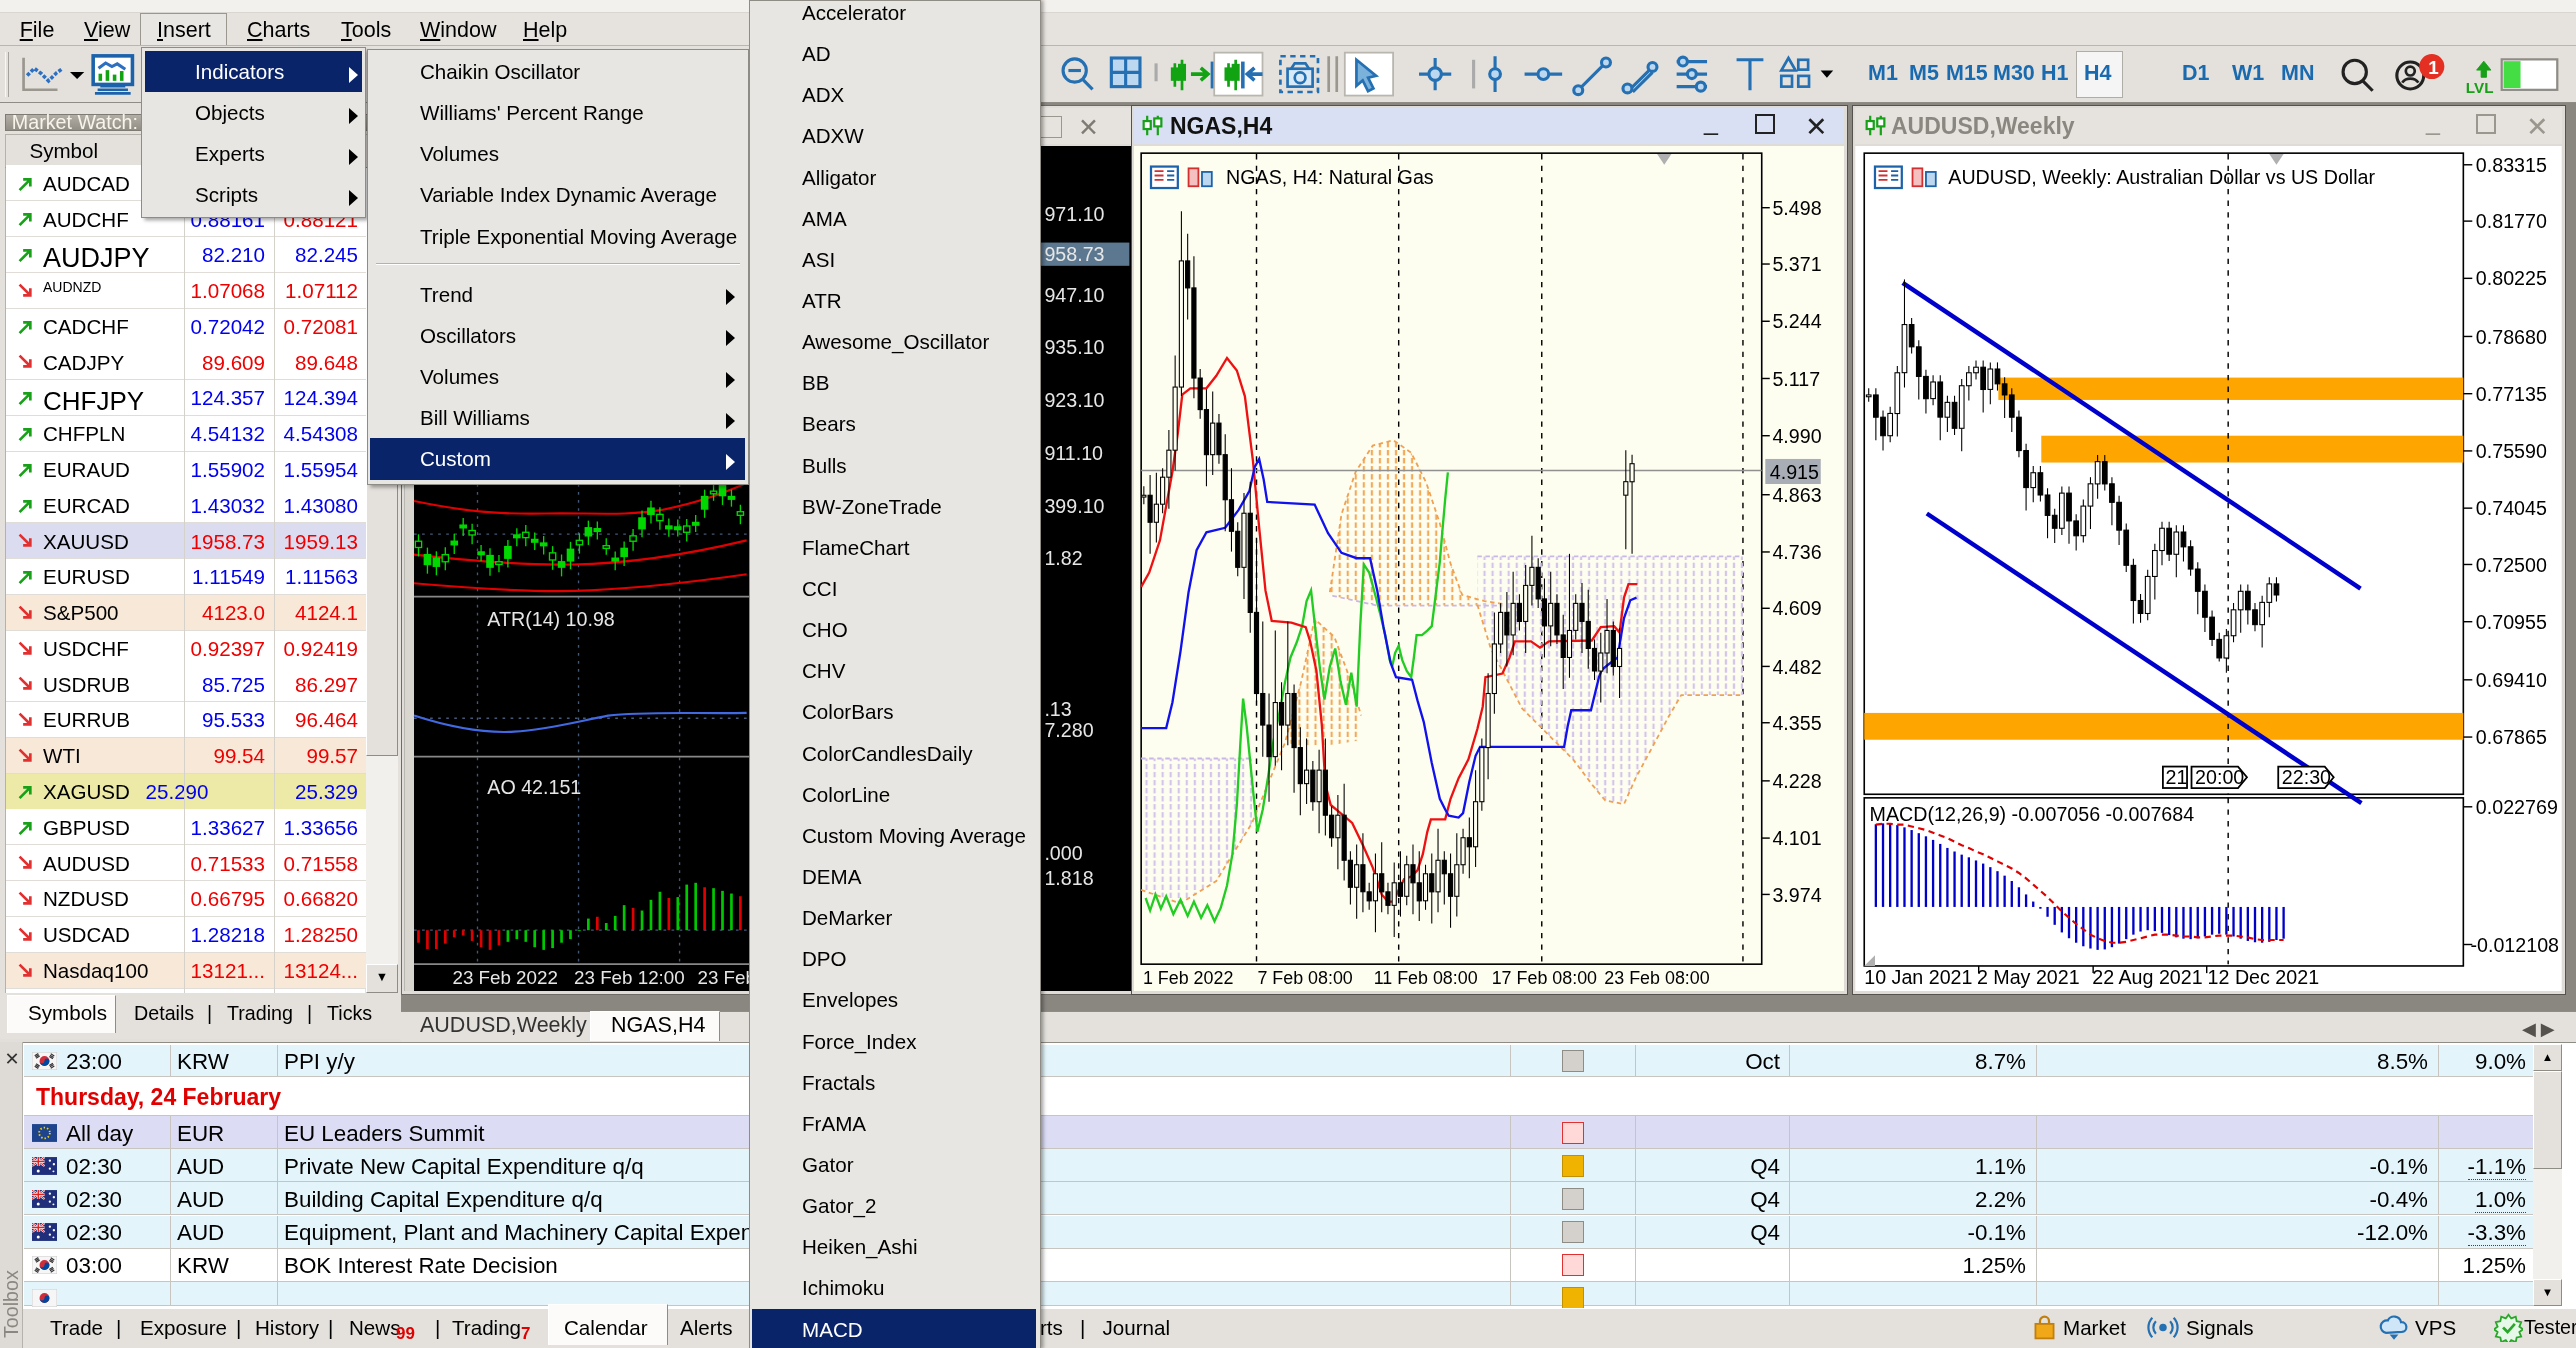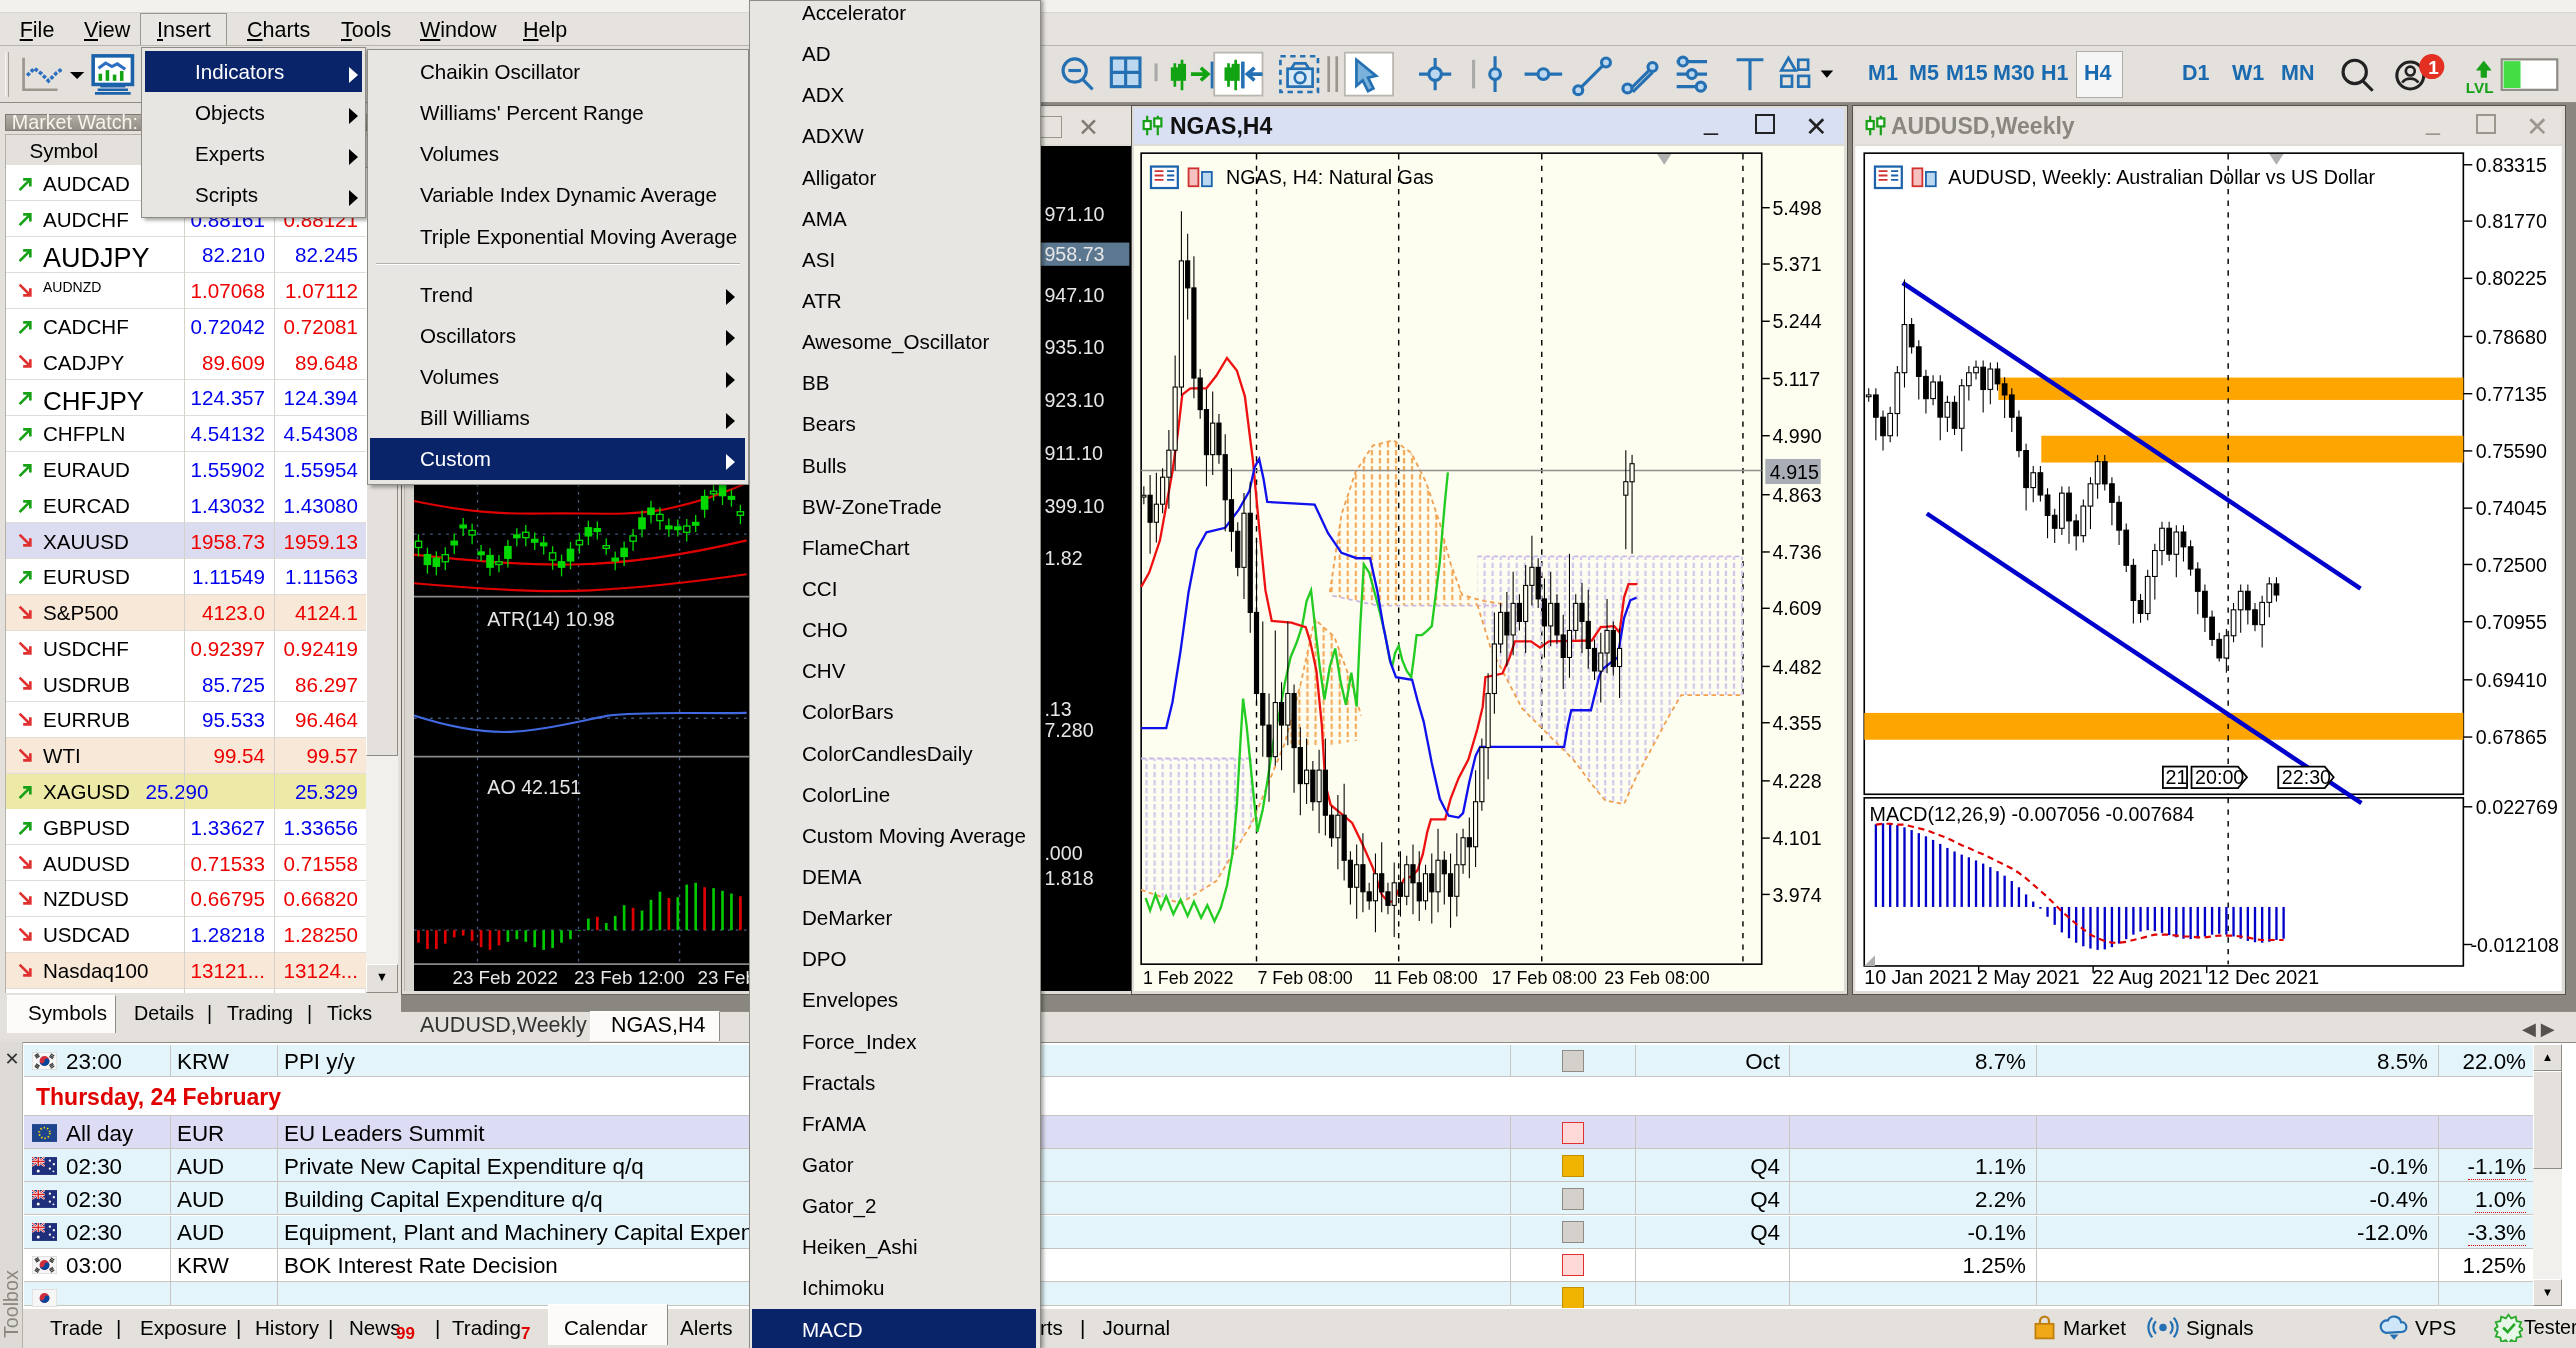--- a/index.html
+++ b/index.html
@@ -967,21 +967,21 @@
         <path d="M21 18 l4 -2.5 M20.2 16.5 l4 -2.5 M19.4 15 l4 -2.5"></path>
       </g>
     </svg></div>
 <div class="abs" style="left:66px;top:1049px;font-size:22.4px;color:#000">23:00</div>
 <div class="abs" style="left:177px;top:1049px;font-size:22.4px;color:#000">KRW</div>
 <div class="abs" style="left:284px;top:1049px;font-size:22.4px;color:#000;width:1216px;overflow:hidden;white-space:nowrap">PPI y/y</div>
 <div class="abs" style="left:1562px;top:1050px;width:21.5px;height:21.5px;background:#d4d1cc;border:1.8px solid #8f8c86"></div>
 <div class="abs" style="left:1646px;top:1049px;width:134px;text-align:right;font-size:22.4px;color:#000">Oct</div>
 <div class="abs" style="left:1843px;top:1049px;width:183px;text-align:right;font-size:22.4px;color:#000">8.7%</div>
 <div class="abs" style="left:2245px;top:1049px;width:183px;text-align:right;font-size:22.4px;color:#000">8.5%</div>
-<div class="abs" style="left:2343px;top:1049px;width:183px;text-align:right;font-size:22.4px;color:#000"><span style="">22.0%</span></div>
+<div class="abs" style="left:2343px;top:1049px;width:183px;text-align:right;font-size:22.4px;color:#000"><span style="">9.0%</span></div>
 <div class="abs" style="left:24px;top:1077px;width:2509px;height:39px;background:#fff;border-bottom:0.9px solid #c8c5c0"></div>
 <div class="abs" style="left:36px;top:1084px;font-size:23px;font-weight:bold;color:#e00000">Thursday, 24 February</div>
 
 <div class="abs" style="left:24px;top:1116px;width:2509px;height:33px;background:#dcdcf4;border-bottom:0.9px solid #c8c5c0"></div>
 <div class="abs" style="left:32px;top:1123px"><svg width="25" height="18" viewBox="0 0 28 20">
       <rect width="28" height="20" fill="#1e448d"></rect>
       <circle cx="14" cy="10" r="6" fill="none" stroke="#f8d408" stroke-width="2" stroke-dasharray="1.6 2.2"></circle>
     </svg></div>
 <div class="abs" style="left:66px;top:1121px;font-size:22.4px;color:#000">All day</div>
 <div class="abs" style="left:177px;top:1121px;font-size:22.4px;color:#000">EUR</div>

